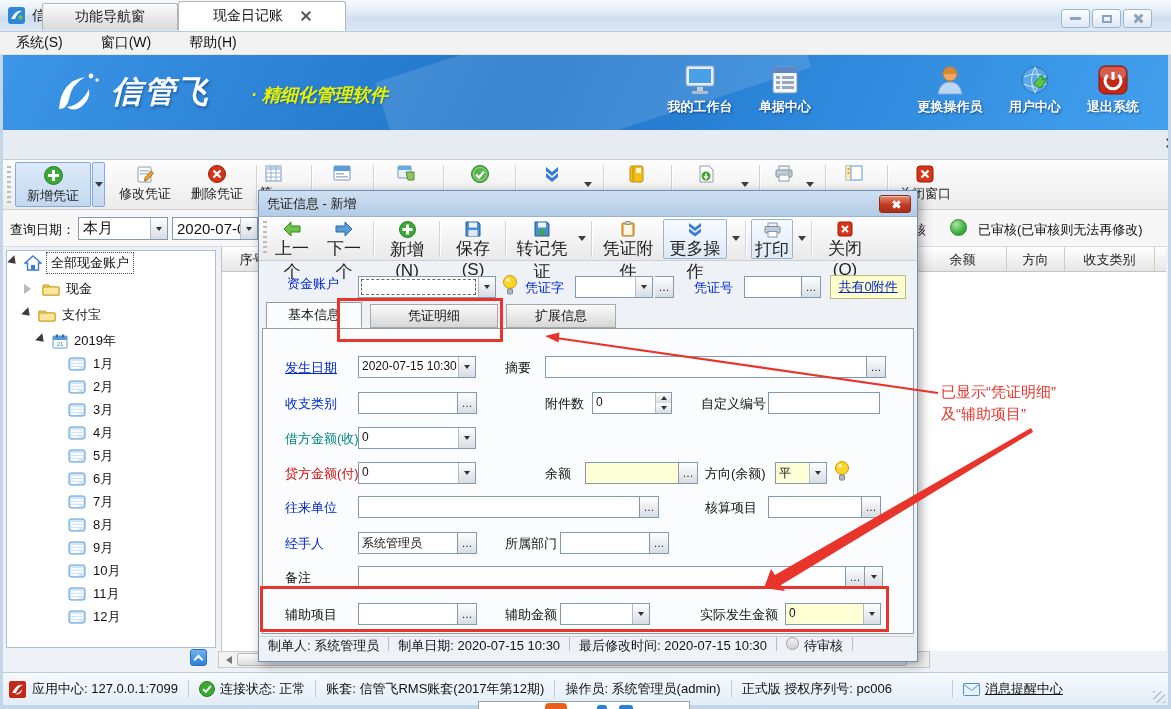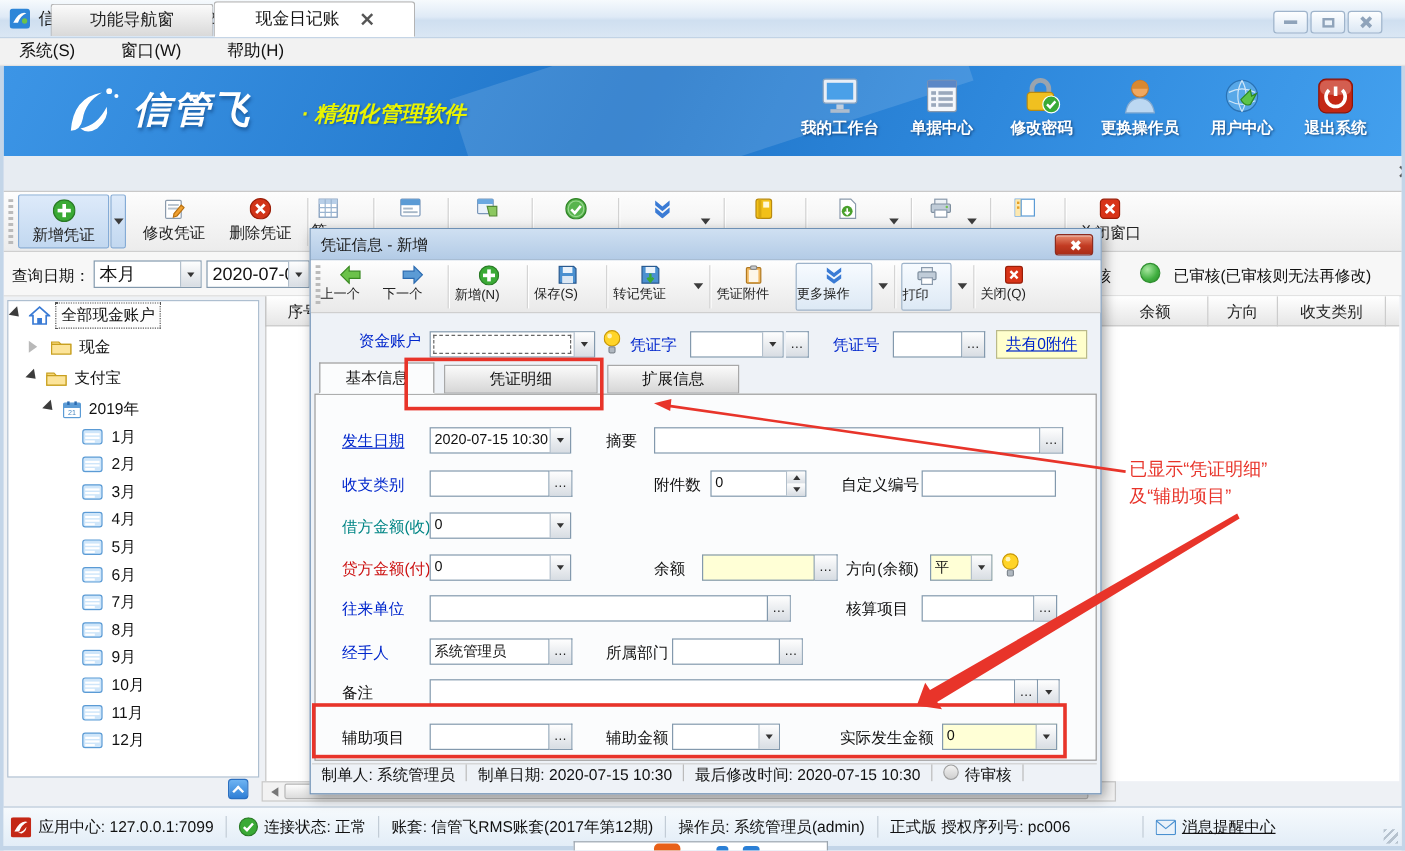--- a/index.html
+++ b/index.html
@@ -91,21 +91,21 @@
   .gripdots { position:absolute; right:6px; bottom:6px; width:12px; height:12px;
     background:repeating-linear-gradient(135deg,#b6c2ce 0 2px, transparent 2px 5px); z-index:5;}
 
   
   .dialog { left:258px; top:190px; width:660px; height:472px; background:#eef2f7; border:1px solid #6e90b4; box-shadow:3px 3px 10px rgba(0,0,0,.35); z-index:20; }
   .dtitle { position:absolute; left:0; top:0; width:658px; height:26px; background:linear-gradient(#cfe0f2,#b3cbe6); display:flex; align-items:center; padding-left:8px; font-size:13px; color:#1a1a1a; border-bottom:1px solid #9ab2cc; }
   .dclose { position:absolute; top:4px; right:6px; width:32px; height:18px; border:1px solid #8c2c20; border-radius:3px; background:linear-gradient(#e88d70,#c23b22 55%,#a92e18); display:flex; align-items:center; justify-content:center; box-shadow:inset 0 1px 0 rgba(255,255,255,.5); }
   .dclose .gl-x:before,.dclose .gl-x:after { background:#fff; height:9px; left:4px;}
   .dclose .gl-x { width:9px; height:9px; }
   .dtoolbar { position:absolute; left:0; top:26px; width:658px; height:44px; background:linear-gradient(#fefefe,#e9e9e9); border-bottom:1px solid #cfcfcf; }
-  .dtbtn { position:absolute; top:2px; height:40px; font-size:11px; color:#222; padding-top:2px; }
+  .dtbtn { position:absolute; top:2px; height:40px; text-align:center; font-size:17px; color:#222; padding-top:2px; }
   .dtbtn svg { display:block; margin:0 auto; }
   .dtbtn.raised { border:1px solid #9db3ca; border-radius:2px; background:linear-gradient(#f7fbff,#dde9f5); }
   .dvsep { position:absolute; top:4px; width:1px; height:36px; background:#d4d4d4; box-shadow:1px 0 0 #fff; }
 
   .flabel { position:absolute; font-size:13px; }
   .f-blue { color:#0026cc; } .f-black { color:#111; } .f-teal { color:#008585; } .f-red { color:#cc1111; }
   .fld { position:absolute; display:flex; align-items:stretch; border:1px solid #8399ad; background:#fff; height:22px; }
   .fld .fval { flex:1; font-size:12px; padding:2px 3px; white-space:nowrap; overflow:hidden; }
   .fld.yellow { background:#ffffd6; }
   .sq { width:17px; border-left:1px solid #b2bfcb; background:linear-gradient(#fefefe,#d8dde3); display:flex; align-items:center; justify-content:center; font-size:11px; color:#222; line-height:1; }
@@ -193,29 +193,20 @@
           <rect x="3" y="2" width="24" height="6" fill="#5b87c6"></rect>
           <rect x="6" y="11" width="4" height="3" fill="#9aa8bc"></rect>
           <rect x="12" y="11" width="12" height="3" fill="#9aa8bc"></rect>
           <rect x="6" y="16" width="4" height="3" fill="#9aa8bc"></rect>
           <rect x="12" y="16" width="12" height="3" fill="#9aa8bc"></rect>
           <rect x="6" y="21" width="4" height="3" fill="#9aa8bc"></rect>
           <rect x="12" y="21" width="12" height="3" fill="#9aa8bc"></rect>
         </svg>
       <span class="hlbl">单据中心</span>
     </div>
-    <div class="hact" style="left:823px">
-      <svg width="32" height="30" viewBox="0 0 32 30">
-          <path d="M8 13 V9 a7 7 0 0 1 14 0 v4" fill="none" stroke="#9aa4ae" stroke-width="4"></path>
-          <rect x="4" y="12" width="22" height="15" rx="3" fill="#f0c020" stroke="#b88a10"></rect>
-          <circle cx="24" cy="22" r="7" fill="#3aaa35" stroke="#fff"></circle>
-          <path d="M20.5 22 l2.5 2.5 l4.5 -5" stroke="#fff" stroke-width="2" fill="none"></path>
-        </svg>
-      <span class="hlbl">修改密码</span>
-    </div>
     <div class="hact" style="left:905px">
       <svg width="30" height="30" viewBox="0 0 30 30">
           <circle cx="15" cy="9" r="7" fill="#f0a860" stroke="#c07830"></circle>
           <path d="M15 2 a7 7 0 0 1 7 7 l-14 0 a7 7 0 0 1 7 -7z" fill="#d88830"></path>
           <path d="M3 29 q2 -12 12 -12 q10 0 12 12 z" fill="#bcd8f2" stroke="#84aad0"></path>
         </svg>
       <span class="hlbl">更换操作员</span>
     </div>
     <div class="hact" style="left:990px">
       <svg width="30" height="30" viewBox="0 0 30 30">
@@ -682,21 +673,21 @@
             <path d="M5 5 l6 6 M11 5 l-6 6" stroke="#fff" stroke-width="2"></path>
           </svg>
         <span>关闭(Q)</span>
       </div>
     </div>
   </div>
 
   
   <div class="abs" style="left:258px;top:260px;width:660px;height:402px;z-index:21;">
 
-    <span class="flabel f-blue" style="left:29px;top:15px;margin-left:12px;">资金账户</span>
+    <span class="flabel f-blue" style="left:29px;top:15px;">资金账户</span>
     <div class="fld" style="left:100px;top:16px;width:138px;">
       <span class="fval focus-dash"></span>
       <span class="sq">
           <i class="caret-s"></i>
         </span>
     </div>
     <svg class="abs" style="left:245px;top:14px;" width="14" height="22" viewBox="0 0 14 22">
         <circle cx="7" cy="8" r="6.5" fill="#ffd428" stroke="#c89808"></circle>
         <circle cx="5" cy="6" r="2" fill="#fff4b8"></circle>
         <rect x="4.5" y="15" width="5" height="5" rx="1" fill="#b0b8c0" stroke="#808890"></rect>

